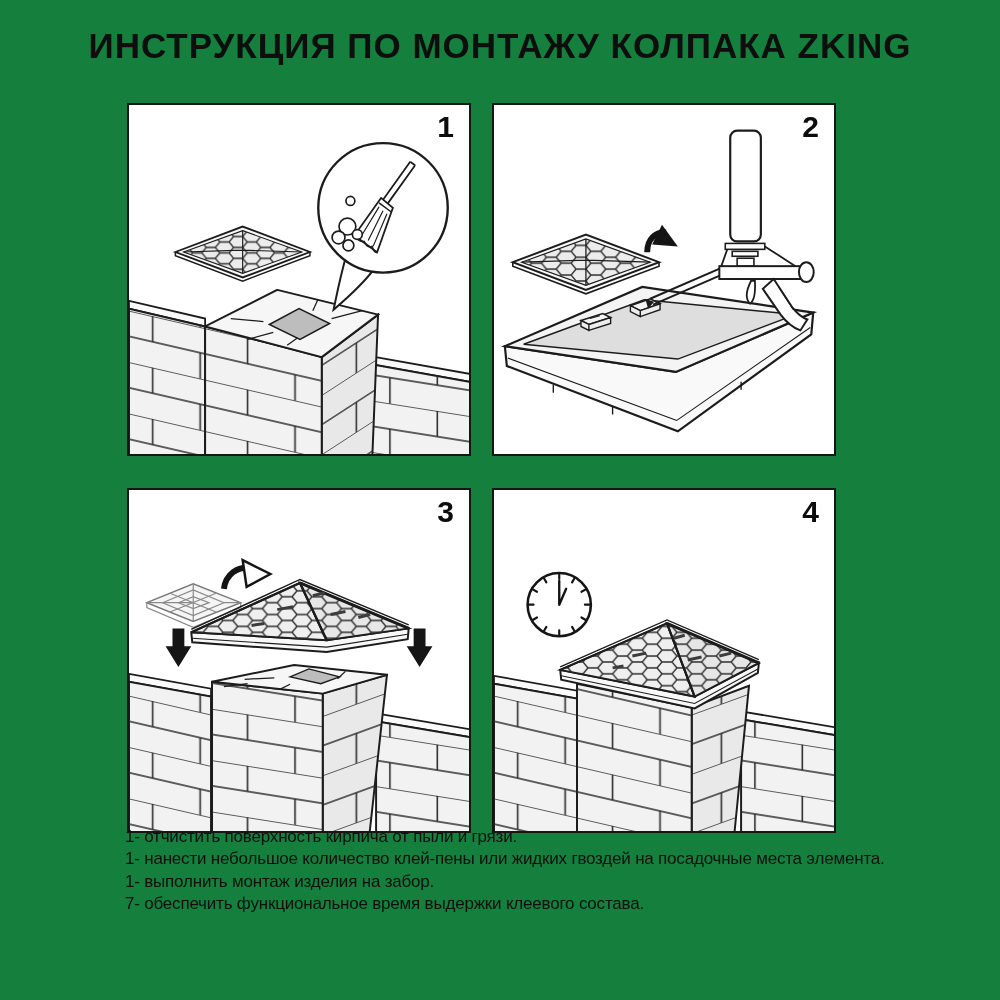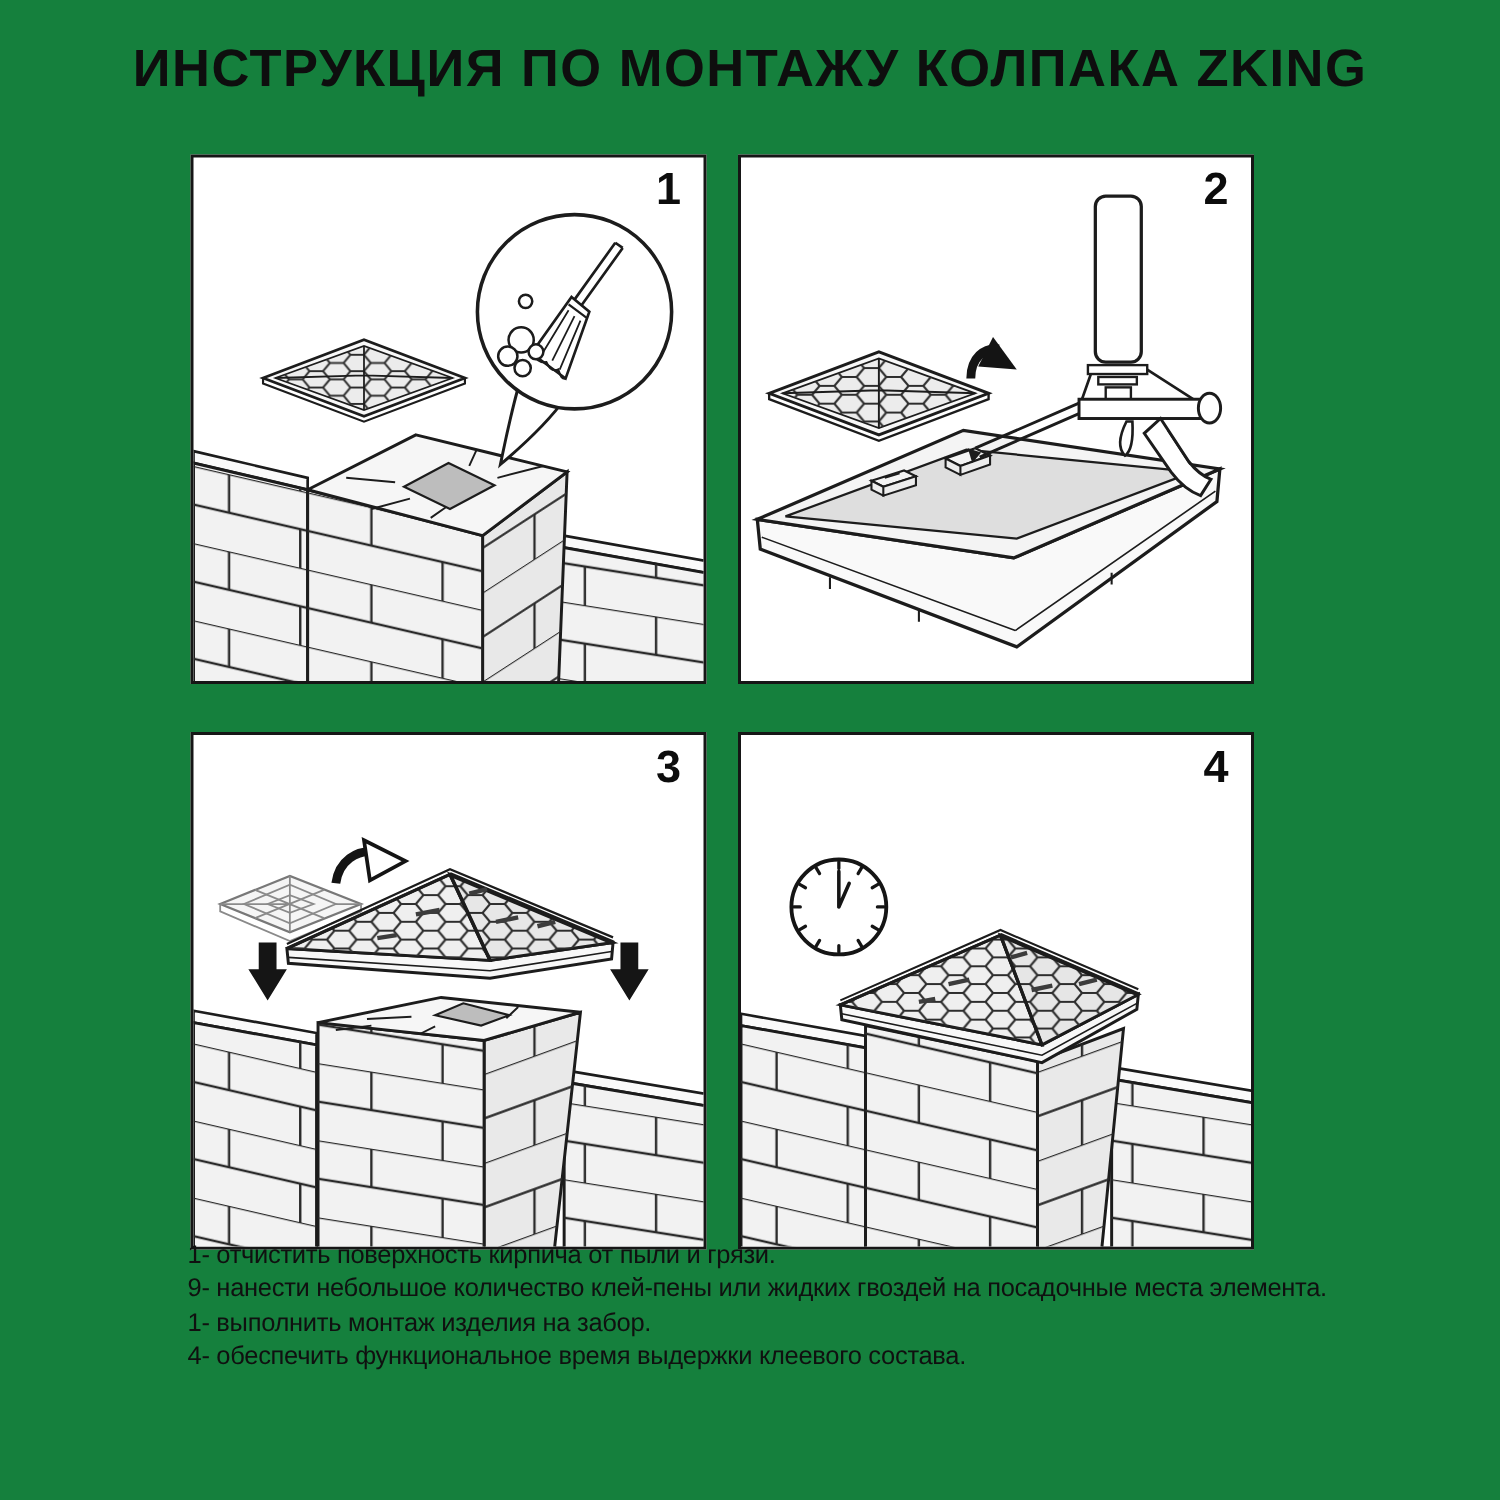--- a/index.html
+++ b/index.html
@@ -228,18 +228,18 @@
         <circle cx="66" cy="116" r="32" fill="#fff" stroke="#151515" stroke-width="2.6"></circle>
         <path d="M66 90 L66 85.5 M79 93.5 L81.3 89.6 M88.5 103 L92.4 100.8 M92 116 L96.5 116 M88.5 129 L92.4 131.3 M79 138.5 L81.3 142.4 M66 142 L66 146.5 M53 138.5 L50.7 142.4 M43.5 129 L39.6 131.3 M40 116 L35.5 116 M43.5 103 L39.6 100.8 M53 93.5 L50.7 89.6" stroke="#151515" stroke-width="2.2" stroke-linecap="round"></path>
         <path d="M66 116 L66 92 M66 116 L73 100" stroke="#151515" stroke-width="2.4" stroke-linecap="round"></path>
       </g>
     </svg>
     <div class="num">4</div>
   </section>
 
   <div class="instructions">
     <div>1- отчистить поверхность кирпича от пыли и грязи.</div>
-    <div>9- нанести небольшое количество клей-пены или жидких гвоздей на посадочные места элемента.</div>
+    <div>1- нанести небольшое количество клей-пены или жидких гвоздей на посадочные места элемента.</div>
     <div>1- выполнить монтаж изделия на забор.</div>
-    <div>4- обеспечить функциональное время выдержки клеевого состава.</div>
+    <div>7- обеспечить функциональное время выдержки клеевого состава.</div>
   </div>
 
 </div>
 
 </body></html>

